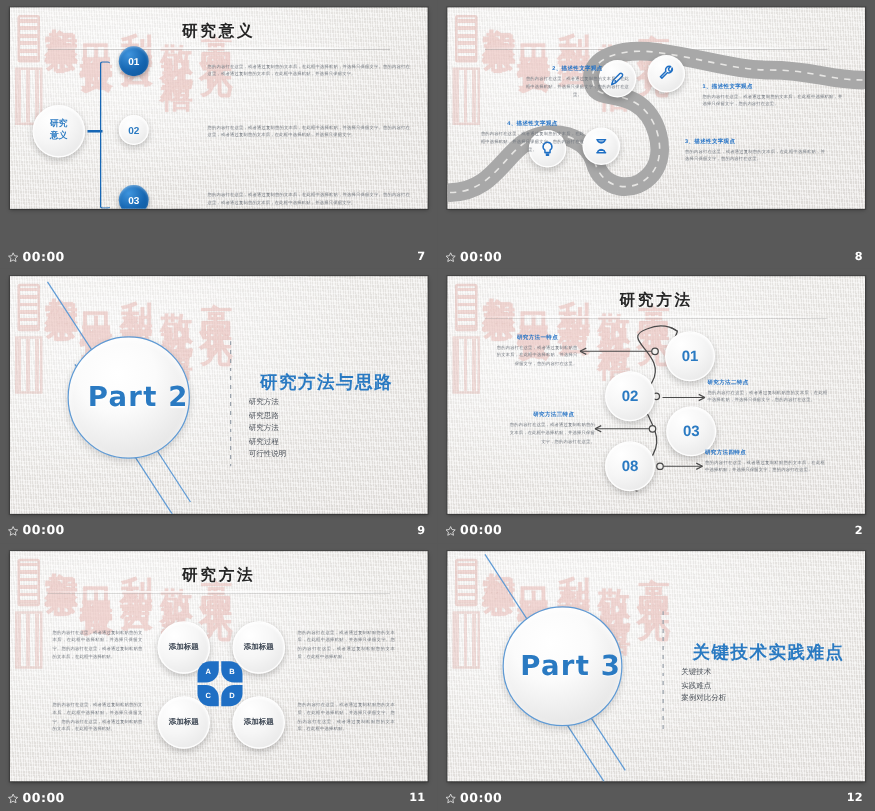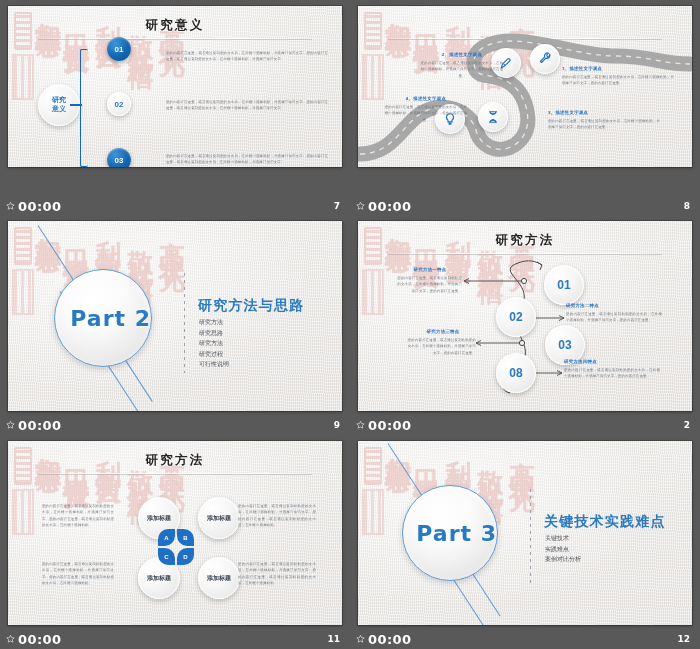--- a/index.html
+++ b/index.html
@@ -78,21 +78,21 @@
   }
 
   
   .para{ position:absolute; color:#6e747c; font-size:3.4px; line-height:1.85;
          letter-spacing:.2px; filter:blur(.32px); text-align:justify; }
   .lbl{ position:absolute; color:#1f6fc4; font-size:4.4px; font-weight:700;
         letter-spacing:.3px; filter:blur(.22px); }
 
   
   .circ{ position:absolute; border-radius:50%; display:flex; align-items:center;
-         justify-content:center; text-align:center;margin-left:12px; }
+         justify-content:center; text-align:center; }
   .circ.blue{
     background:radial-gradient(circle at 34% 28%, #3f94dd 0%, #1565b0 55%, #0d5598 100%);
     color:#fff; font-weight:700;
     box-shadow:0 2px 4px rgba(0,0,0,.3), inset 0 1px 2px rgba(255,255,255,.35);
   }
   .circ.ghost{
     background:radial-gradient(circle at 32% 26%, #ffffff 0%, #f6f6f6 45%, #e3e3e3 100%);
     color:#2a7ac2; font-weight:700;
     box-shadow:0 2px 5px rgba(0,0,0,.22), inset 0 1px 2px rgba(255,255,255,.9);
     border:1px solid rgba(255,255,255,.9);
@@ -112,39 +112,39 @@
           background:repeating-linear-gradient(180deg,#9aa2ab 0 3px, transparent 3px 7px); }
   .partcirc{
     position:absolute; border-radius:50%;
     background:radial-gradient(circle at 40% 30%, #ffffff 0%, #fbfbfb 35%, #e9e9e9 72%, #dcdcdc 100%);
     border:1.2px solid #5f9ad4;
     box-shadow:0 2px 6px rgba(0,0,0,.16), inset 0 2px 6px rgba(255,255,255,.9);
     display:flex; align-items:center; justify-content:flex-end;
   }
   .parttxt{ font-size:22px; font-weight:700; color:#2a7ac2; letter-spacing:1px;
             text-shadow:0 1px 1px rgba(255,255,255,.9); font-family:"DejaVu Sans",sans-serif; }
-  .ptitle{ position:absolute; color:#2a7ac2; font-size:14px; font-weight:700; letter-spacing:1.2px; }
+  .ptitle{ position:absolute; color:#2a7ac2; font-size:14px; font-weight:700; letter-spacing:1.2px;margin-left:10px; }
   .plist{ position:absolute; color:#4b5159; font-size:6px; line-height:1.75; filter:blur(.2px); }
 
   
   .petal{ position:absolute; width:17px; height:17px; background:#1f6fc4;
           display:flex; align-items:center; justify-content:center;
           color:#fff; font-size:6px; font-weight:700; }
   .p-a{ border-radius:60% 0 60% 0; }
   .p-b{ border-radius:0 60% 0 60%; }
   .p-c{ border-radius:0 60% 0 60%; }
   .p-d{ border-radius:60% 0 60% 0; }
 
   
   .foot{ position:absolute; left:0; right:0; bottom:0; height:20px; color:#ffffff; }
   .cell.r0 .foot{ height:18px; }
   .foot .star{ position:absolute; left:6px; top:50%; transform:translateY(-50%);
                width:9px; height:9px; }
   .foot .time{ position:absolute; left:18px; top:50%; transform:translateY(-50%);
-               font-size:13px; font-weight:700; letter-spacing:.4px;
+               font-size:10px; font-weight:700; letter-spacing:.4px;
                font-family:"DejaVu Sans",sans-serif; }
   .foot .pg{ position:absolute; right:10px; top:50%; transform:translateY(-50%);
              font-size:9px; font-weight:700; font-family:"DejaVu Sans",sans-serif; }
 </style>
 </head>
 <body>
 
 <div class="grid">
 
   <div class="cell r0">

